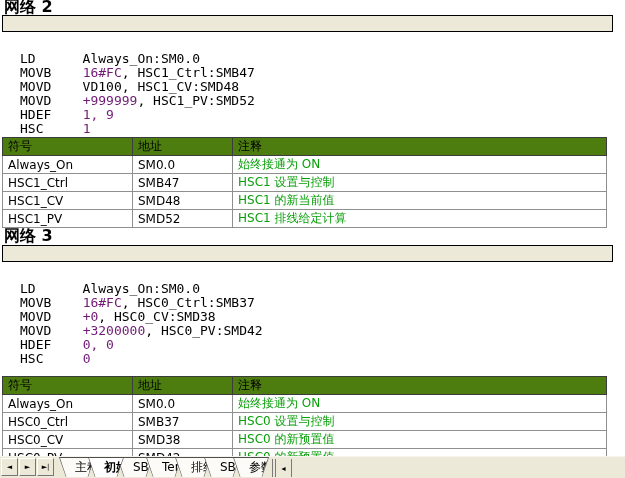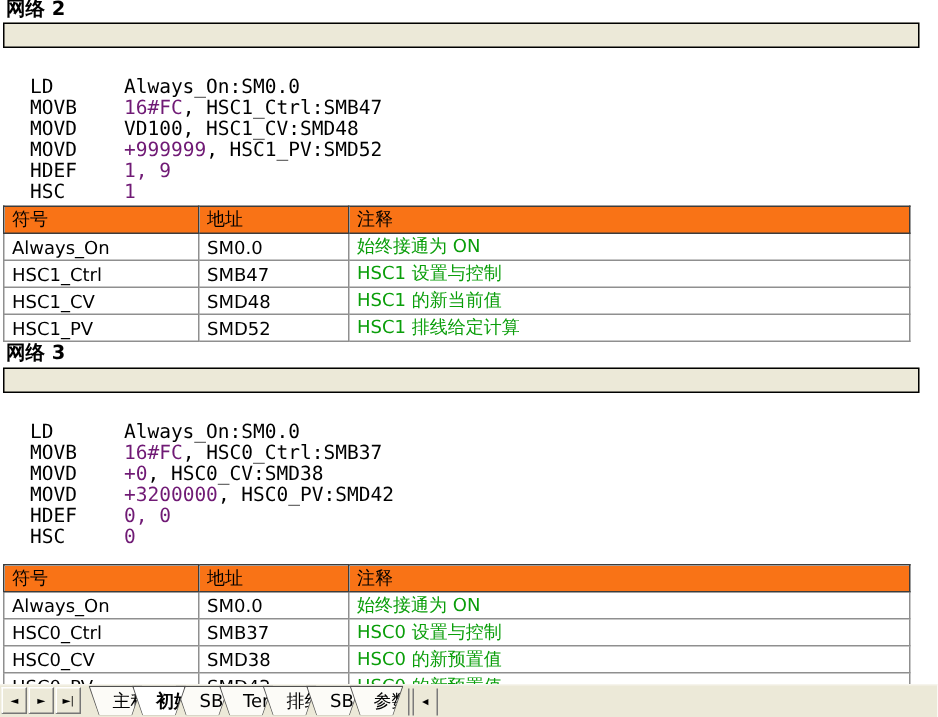--- a/index.html
+++ b/index.html
@@ -4,21 +4,21 @@
 <style>
   html,body{margin:0;padding:0;}
   body{
     width:625px;height:478px;position:relative;overflow:hidden;
     background:#ffffff;
     font-family:"DejaVu Sans","Liberation Sans",sans-serif;
     color:#000;
   }
   .net-title{
     position:absolute;left:4px;
-    font-weight:bold;font-size:13px;line-height:13px;
+    font-weight:bold;font-size:16px;line-height:13px;
     white-space:nowrap;
   }
   .net-bar{
     position:absolute;left:2px;width:603px;height:15px;
     background:#ece9d8;border:1px solid #000;
     font-size:11px;line-height:15px;padding:0 3px;
     white-space:nowrap;overflow:hidden;
   }
   pre.code{
     position:absolute;left:4px;margin:16px;
@@ -26,21 +26,21 @@
     font-size:13px;line-height:14px;color:#000;
   }
   pre.code .const{color:#701a75;}
   table.symtab{
     position:absolute;left:2px;width:605px;
     border-collapse:collapse;table-layout:fixed;
     font-size:12px;
     border:1px solid #4a4a4a;
   }
   table.symtab th{
-    background:#f97316;font-weight:normal;text-align:left;
+    background:#4d7c0f;font-weight:normal;text-align:left;
     height:16px;padding:0 5px;
     border:1px solid #3c3c3c;
     white-space:nowrap;overflow:hidden;
   }
   table.symtab td{
     height:15px;padding:0 5px;
     border:1px solid #8f8f8f;
     background:#fff;white-space:nowrap;overflow:hidden;margin-left:48px;
   }
   table.symtab td.green{color:#0a9e0a;}

